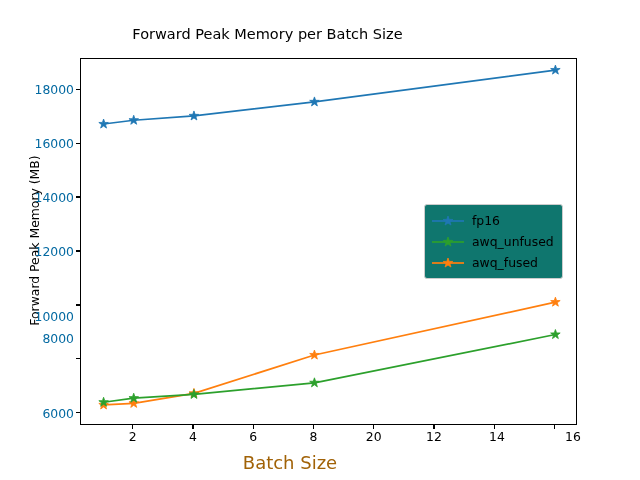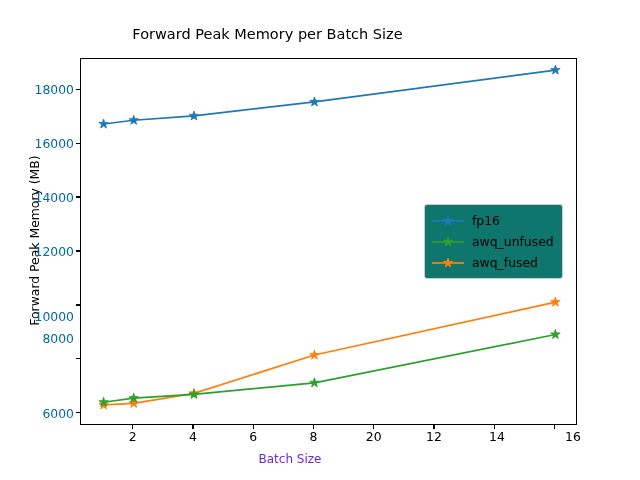--- a/index.html
+++ b/index.html
@@ -77,22 +77,22 @@
     width: 1.1px;
     height: 4px;
     background: #000000;
   }
   #x-axis-label {
     position: absolute;
     left: 0;
     top: 452px;
     width: 580px;
     text-align: center;
-    font-size: 12px;
-    color: #6d28d9;
+    font-size: 18px;
+    color: #a16207;
   }
   #y-axis-label {
     position: absolute;
     left: -106px;
     top: 233px;
     width: 280px;
     text-align: center;
     font-size: 12.4px;
     color: #000000;
     transform: rotate(-90deg);

